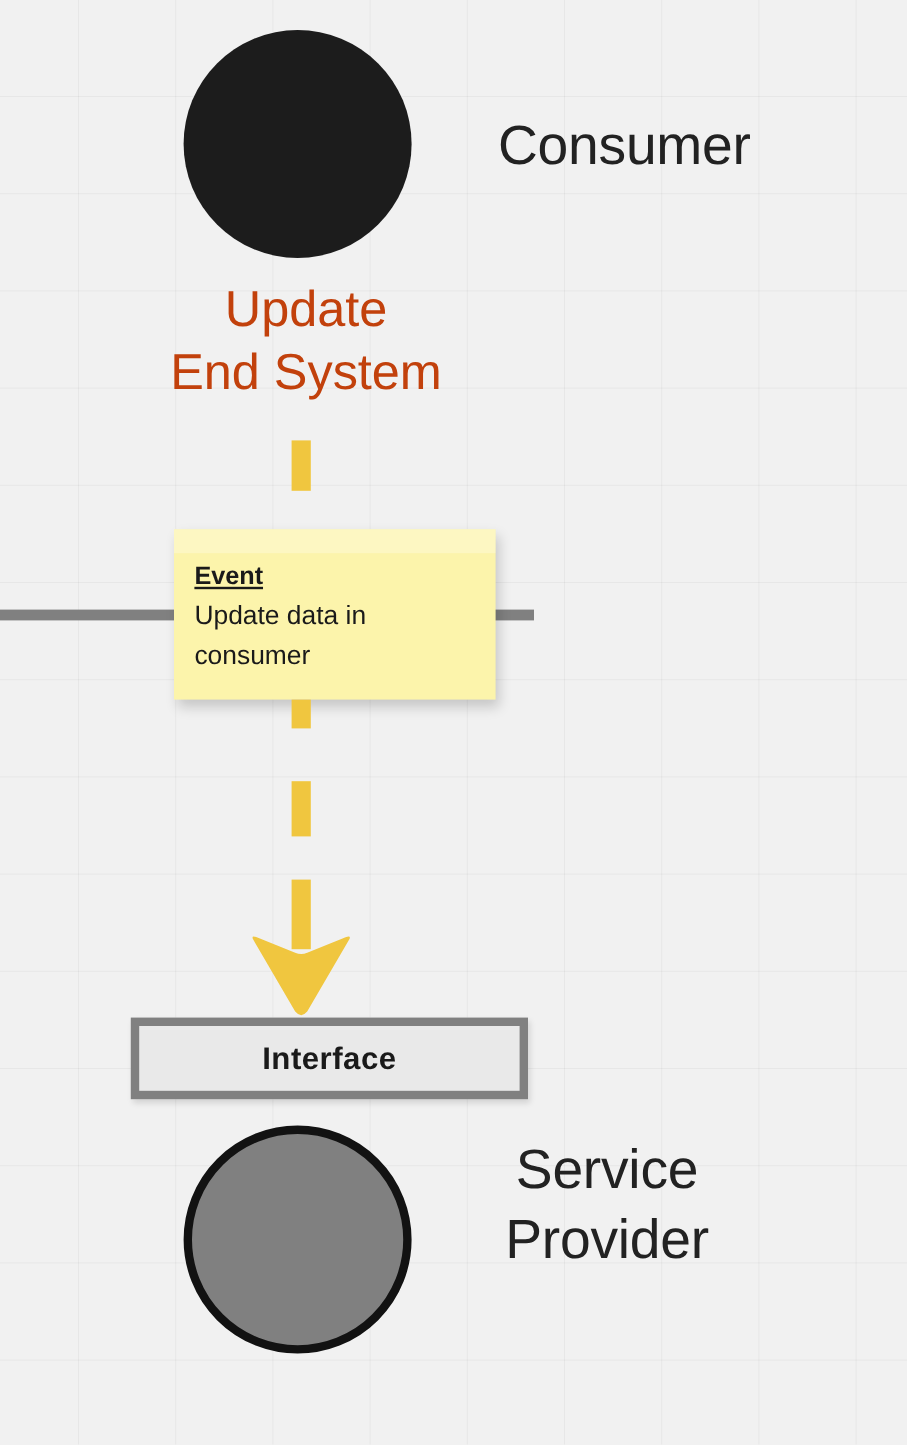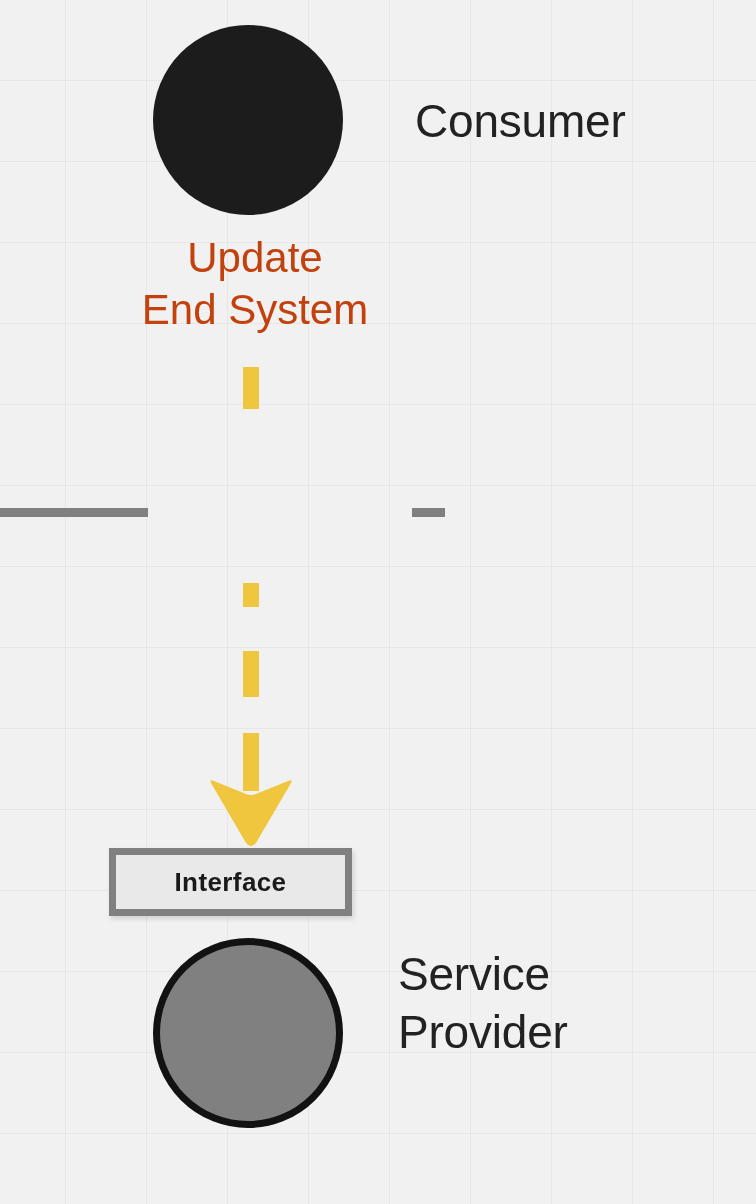--- a/index.html
+++ b/index.html
@@ -55,21 +55,21 @@
   
   .actor-label {
     position: absolute;
     color: #222222;
     font-size: 46px;
     line-height: 58px;
     white-space: pre-line;
     letter-spacing: -0.2px;
   }
   .label-consumer { left: 415px; top: 92px; }
-  .label-provider { left: 398px; top: 945px; }
+  .label-provider { left: 421px; top: 945px; text-align: center; }
 
   .node-caption {
     position: absolute;
     left: 0;
     width: 510px;
     text-align: center;
     color: #c2410c;
     font-size: 42px;
     line-height: 52px;
     white-space: pre-line;
@@ -140,21 +140,21 @@
     line-height: 33px;
     white-space: pre-line;
     margin-top: 1px;
   }
 
   
   .interface-box {
     position: absolute;
     left: 109px;
     top: 848px;
-    width: 243px;
+    width: 331px;
     height: 68px;
     box-sizing: border-box;
     background: #e9e9e9;
     border: 7px solid #808080;
     display: flex;
     align-items: center;
     justify-content: center;
     box-shadow: 2px 3px 5px rgba(0,0,0,0.13);
   }
   .interface-label {
@@ -176,20 +176,26 @@
   <div class="actor-label label-consumer">Consumer</div>
 
   <div class="node-caption caption-update">Update
 End System</div>
 
   <div class="dash dash-a"></div>
 
   <div class="connector connector-left"></div>
   <div class="connector connector-right"></div>
 
+  <div class="note">
+    <div class="note-top-sheen"></div>
+    <div class="note-title">Event</div>
+    <div class="note-body">Update data in
+consumer</div>
+  </div>
 
   <div class="dash dash-b"></div>
   <div class="dash dash-c"></div>
   <div class="dash dash-d"></div>
 
   <svg class="arrow-head" viewBox="0 0 90 70">
     <path d="M5 6 Q3 2 8 4 L40 17 Q45 19 50 17 L82 4 Q87 2 85 6 L50 66 Q45 72 40 66 Z" fill="#f0c63f"></path>
   </svg>
 
   <div class="interface-box">

